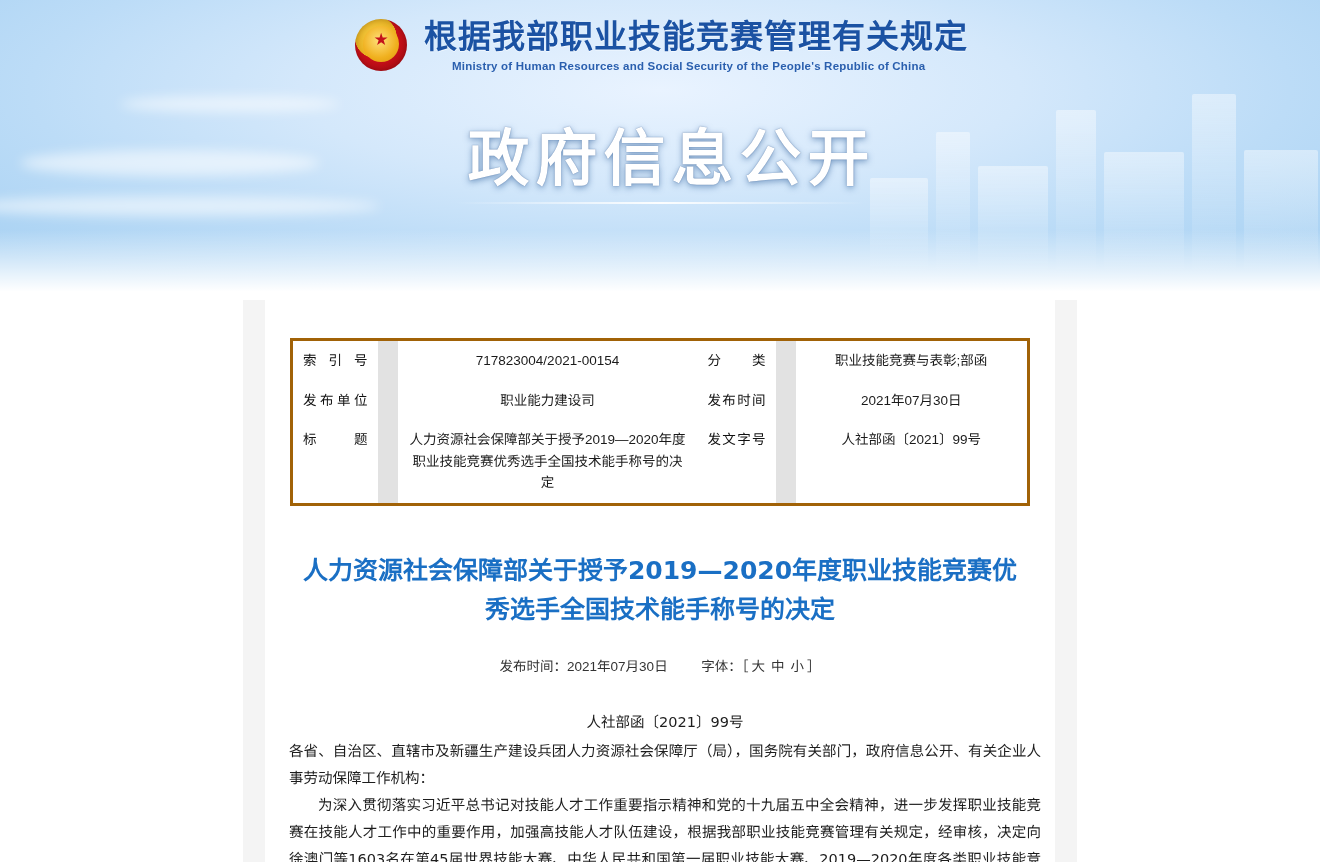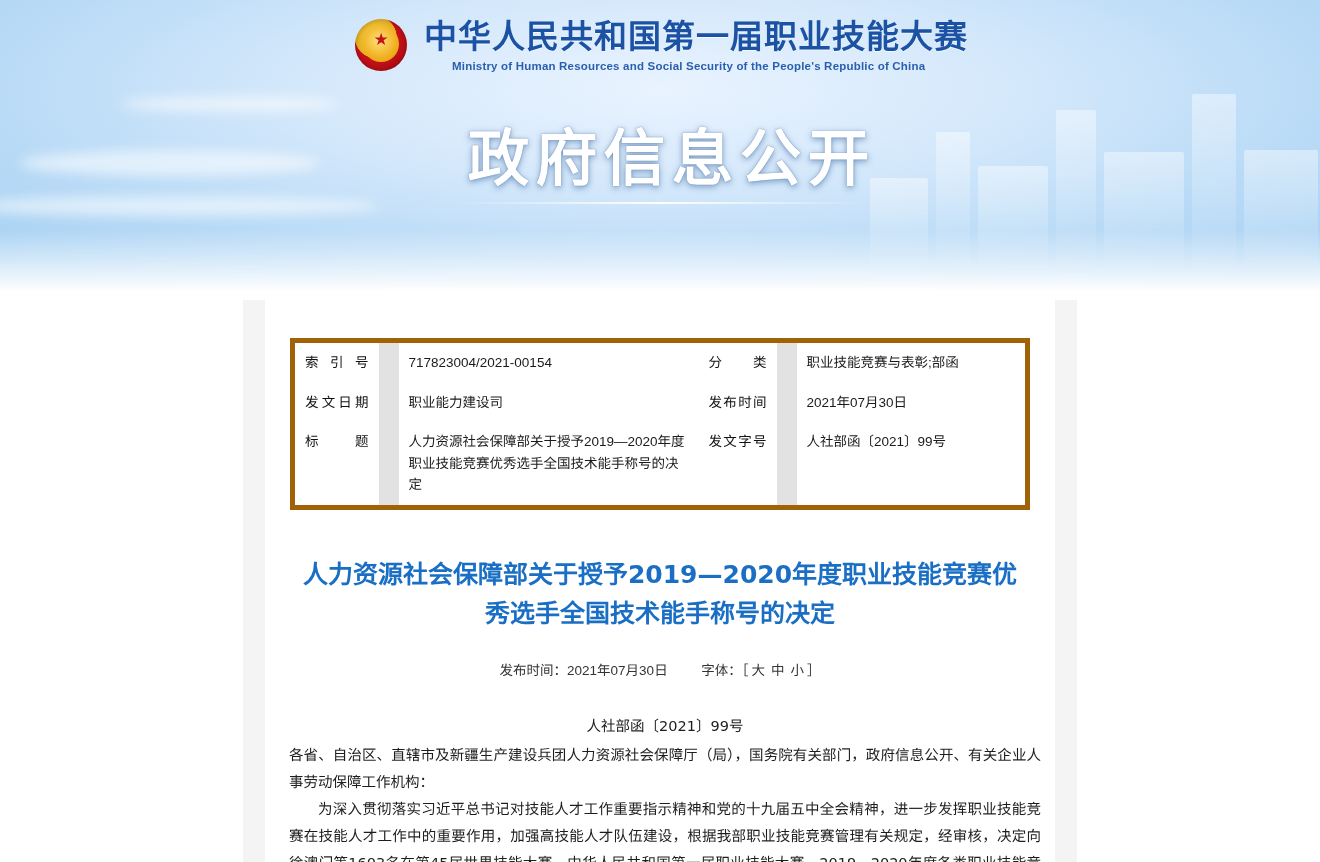--- a/index.html
+++ b/index.html
@@ -145,28 +145,29 @@
     width: 790px;
     background: #ffffff;
     padding: 22px 24px 0 24px;
   }
 
   
   table.meta {
     width: 740px;
     margin: 16px auto 12px auto;
     border-collapse: collapse;
-    border: 5px solid #a16207;
+    border: 3px solid #a16207;
     font-size: 13.5px;
     color: #222;
   }
   table.meta td {
     padding: 9px 10px;
     vertical-align: top;
     line-height: 1.6;
+    text-align: center;
   }
   td.k {
     width: 86px;
     color: #111;
     white-space: nowrap;
     text-align: justify;
     text-align-last: justify;
     font-weight: 400;
   }
   td.sep {
@@ -238,21 +239,21 @@
     <div class="streak" style="left:-40px; top:196px; width:420px; height:20px;"></div>
     <div class="streak" style="left:120px; top:96px;  width:220px; height:16px;"></div>
 
     <div class="ministry">
       <div class="emblem">
         <div class="disc"></div>
         <div class="inner"></div>
         <div class="star">★</div>
       </div>
       <div class="ministry-text">
-        <div class="ministry-cn">中华人民共和国第一届职业技能大赛</div>
+        <div class="ministry-cn">根据我部职业技能竞赛管理有关规定</div>
         <div class="ministry-en">Ministry of Human Resources and Social Security of the People's Republic of China</div>
       </div>
     </div>
 
     <div class="banner-title">政府信息公开</div>
     <div class="banner-rule"></div>
   </div>
 
   <div class="content-wrap">
     <div class="shadow-band"></div>
@@ -263,21 +264,21 @@
         <tbody>
           <tr>
             <td class="k">索 引 号</td>
             <td class="sep"></td>
             <td class="v v-left">717823004/2021-00154</td>
             <td class="k k2">分    类</td>
             <td class="sep"></td>
             <td class="v">职业技能竞赛与表彰;部函</td>
           </tr>
           <tr>
-            <td class="k">发文日期</td>
+            <td class="k">发布单位</td>
             <td class="sep"></td>
             <td class="v v-left">职业能力建设司</td>
             <td class="k k2">发布时间</td>
             <td class="sep"></td>
             <td class="v">2021年07月30日</td>
           </tr>
           <tr>
             <td class="k">标    题</td>
             <td class="sep"></td>
             <td class="v v-left">人力资源社会保障部关于授予2019—2020年度职业技能竞赛优秀选手全国技术能手称号的决定</td>

